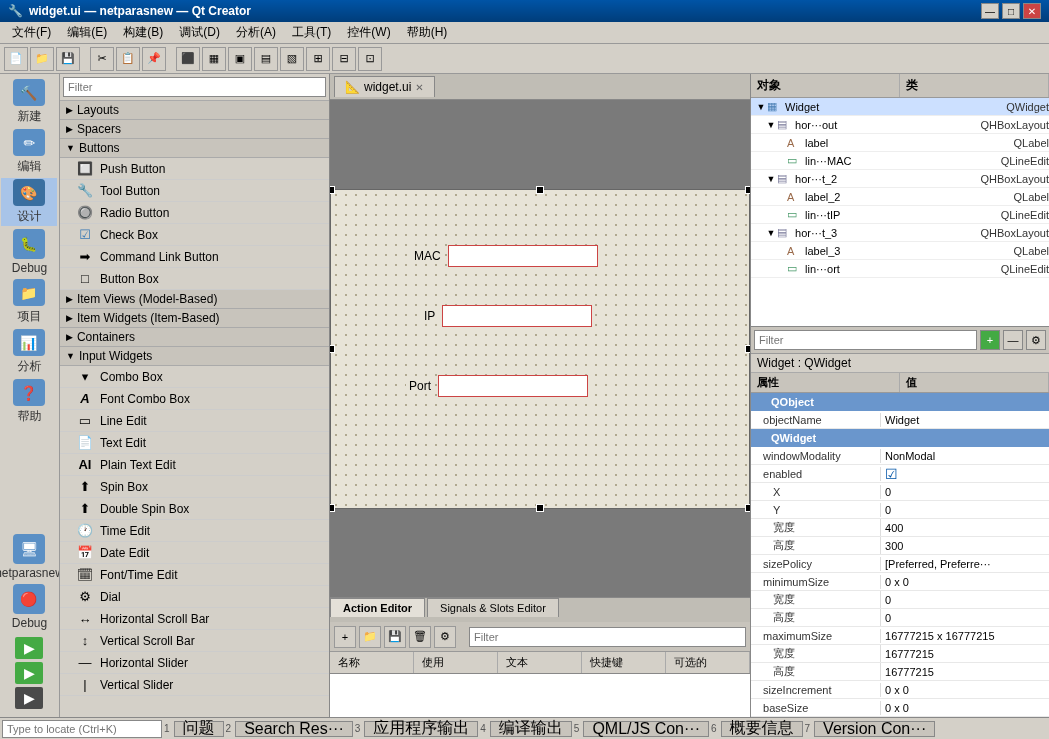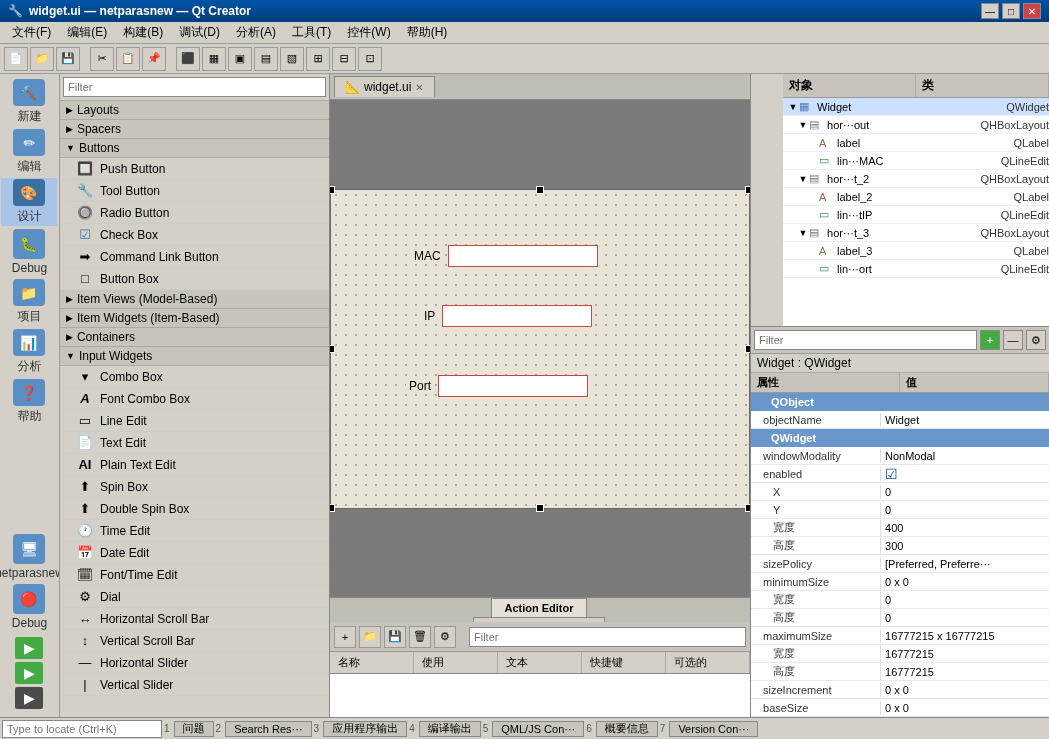--- a/index.html
+++ b/index.html
@@ -224,23 +224,22 @@
       padding: 2px 8px;
       border-right: 1px solid #aaa;
       font-size: 11px;
       display: flex;
       align-items: center;
       flex: 1;
     }
     .canvas-bottom-tabs {
       height: 24px;
       display: flex;
-      align-items: center;
+      align-items: flex-start;
       background: #c0bdb5;
-      flex-direction: column;
     }
     .bottom-tab {
       padding: 3px 12px;
       background: #d4d0c8;
       border: 1px solid #888;
       border-bottom: none;
       font-size: 11px;
       cursor: pointer;
       margin-right: 2px;
     }
@@ -255,21 +254,20 @@
       background: #d4d0c8;
       border-left: 1px solid #888;
       display: flex;
       flex-direction: column;
     }
     .object-panel {
       height: 280px;
       border-bottom: 1px solid #888;
       display: flex;
       flex-direction: column;
-      padding-left: 32px;
     }
     .panel-header {
       display: flex;
       background: #c8c4bc;
       font-size: 11px;
       border-bottom: 1px solid #999;
     }
     .panel-col {
       flex: 1;
       padding: 3px 6px;
@@ -376,21 +374,21 @@
       border-top: 1px solid #888;
       display: flex;
       align-items: center;
       gap: 2px;
       padding: 0 2px;
     }
     .status-tab {
       padding: 2px 8px;
       background: #c8c4bc;
       border: 1px solid #888;
-      font-size: 11px;
+      font-size: 16px;
       cursor: pointer;
       height: 16px;
       display: flex;
       align-items: center;
     }
     .status-search {
       width: 160px; height: 18px; border: 1px solid #888; background: white;
       font-size: 11px; padding: 0 4px;
     }
     .status-num { color: #555; font-size: 10px; margin-right: 2px; }

